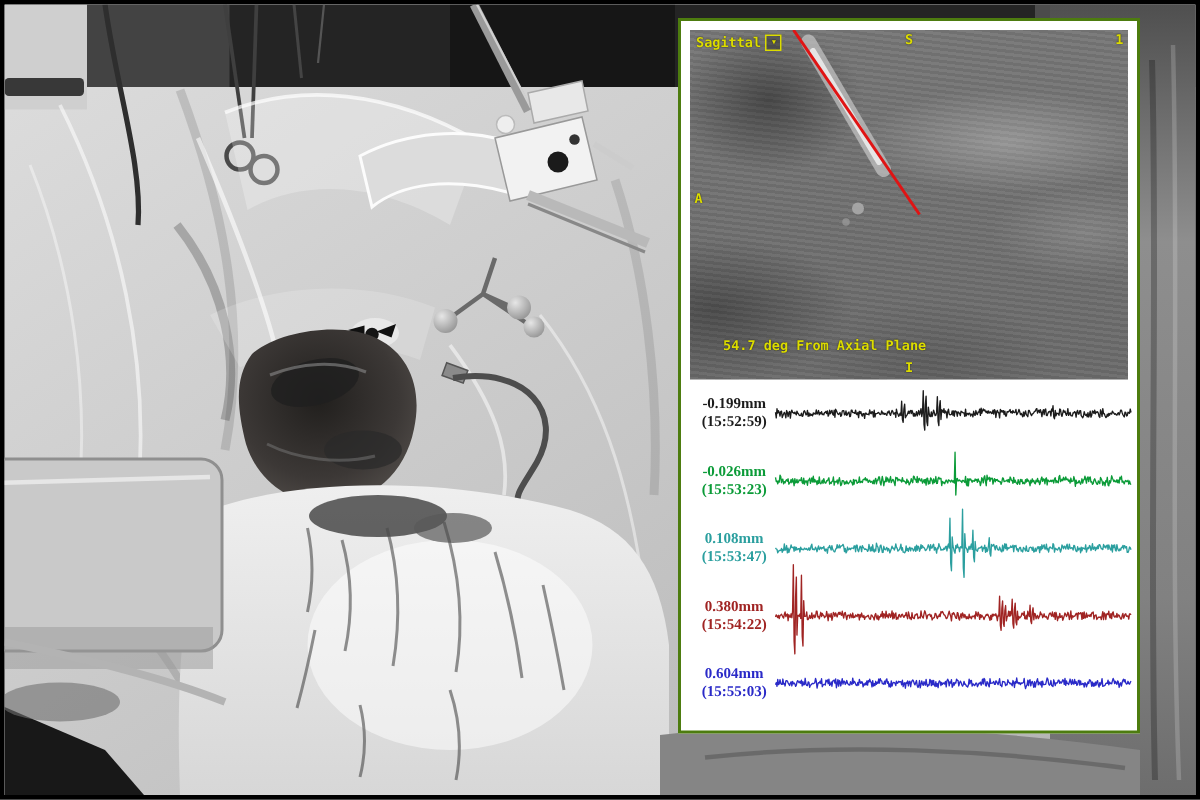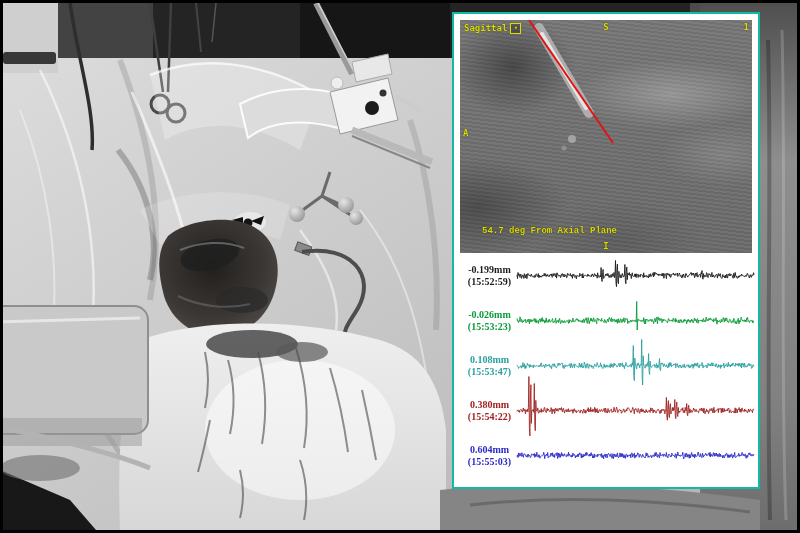--- a/index.html
+++ b/index.html
@@ -3,21 +3,21 @@
 <meta charset="utf-8">
 <style>
   html,body{margin:0;padding:0;background:#444;}
   .stage{position:relative;width:800px;height:533px;background:#000;overflow:hidden;
          font-family:"Liberation Sans",sans-serif;}
   .photo{position:absolute;left:3px;top:3px;width:794px;height:527px;overflow:hidden;background:#c4c4c4;}
   .photo svg{display:block;}
 
   
   .panel{position:absolute;left:452px;top:12px;width:308px;height:477px;box-sizing:border-box;
-         background:#fff;border:2px solid #14b8a6;padding:6px;z-index:5;}
+         background:#fff;border:2px solid #4d7c0f;padding:6px;z-index:5;}
   .mri{position:relative;width:292px;height:233px;overflow:hidden;
        background:
          radial-gradient(90px 70px at 18% 20%, rgba(0,0,0,.38), transparent 70%),
          radial-gradient(130px 70px at 6% 80%, rgba(0,0,0,.30), transparent 70%),
          radial-gradient(140px 50px at 72% 32%, rgba(255,255,255,.25), transparent 70%),
          radial-gradient(90px 45px at 90% 58%, rgba(255,255,255,.13), transparent 70%),
          radial-gradient(120px 60px at 55% 95%, rgba(0,0,0,.12), transparent 70%),
          repeating-linear-gradient(7deg, rgba(255,255,255,.04) 0 2px, rgba(0,0,0,.05) 2px 4px),
          linear-gradient(#777,#6b6b6b);}
   .mri-overlay{position:absolute;left:0;top:0;z-index:1;}
@@ -208,21 +208,21 @@
         </g>
         <line x1="69" y1="0" x2="153" y2="123" stroke-width="2" stroke="#e01414"></line>
       </svg>
 
       <div class="mri-label lbl-sag" style="color: rgb(220, 220, 0);">
         <span>Sagittal</span><span class="dd">▾</span>
       </div>
       <div class="mri-label lbl-s" style="color: rgb(220, 220, 0);">S</div>
       <div class="mri-label lbl-one" style="color: rgb(220, 220, 0);">1</div>
       <div class="mri-label lbl-a" style="color: rgb(220, 220, 0);">A</div>
-      <div class="mri-label lbl-angle" style="color: rgb(220, 220, 0); font-family: Liberation Mono, monospace;">54.7 deg From Axial Plane</div>
+      <div class="mri-label lbl-angle" style="color: rgb(220, 220, 0);">54.7 deg From Axial Plane</div>
       <div class="mri-label lbl-i" style="color: rgb(220, 220, 0);">I</div>
     </div>
 
     <div class="traces">
 
       <div class="trace-row">
         <div class="trace-label" style="color: rgb(28, 28, 28);">
           <div>-0.199mm</div>
           <div>(15:52:59)</div>
         </div>

